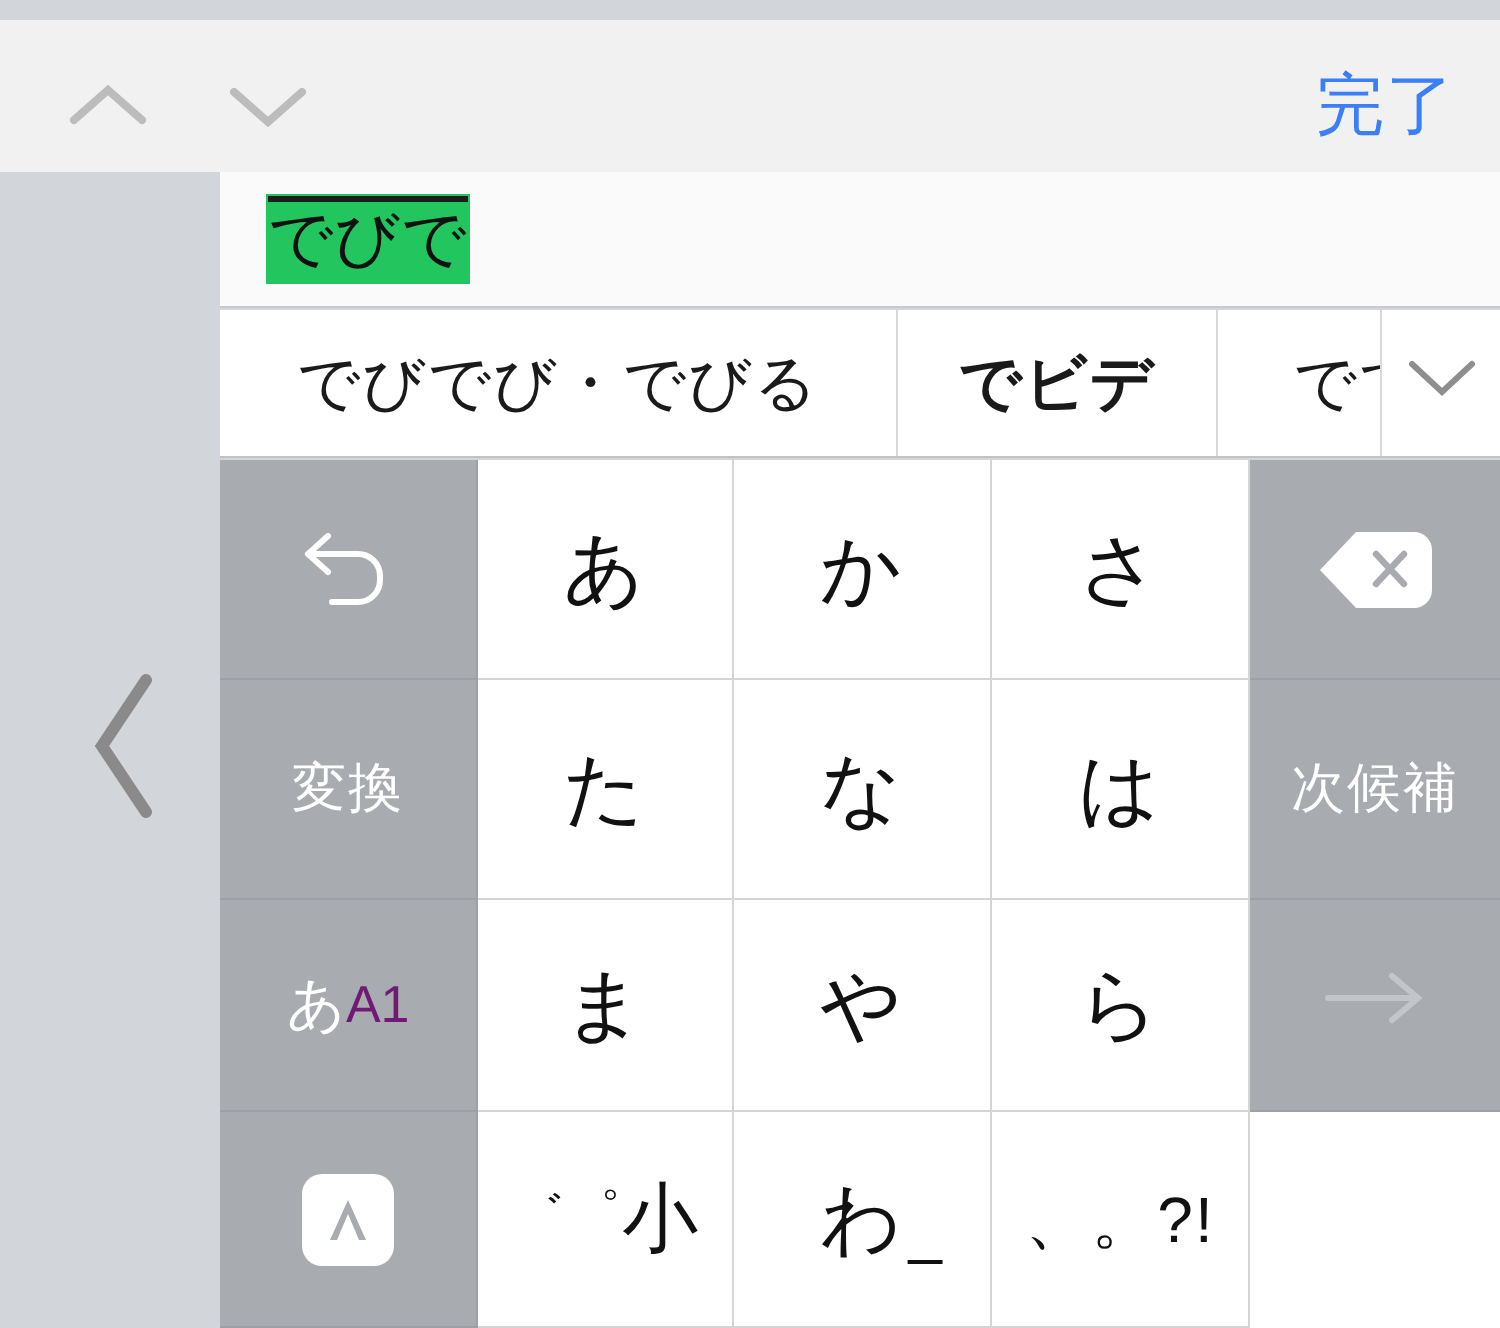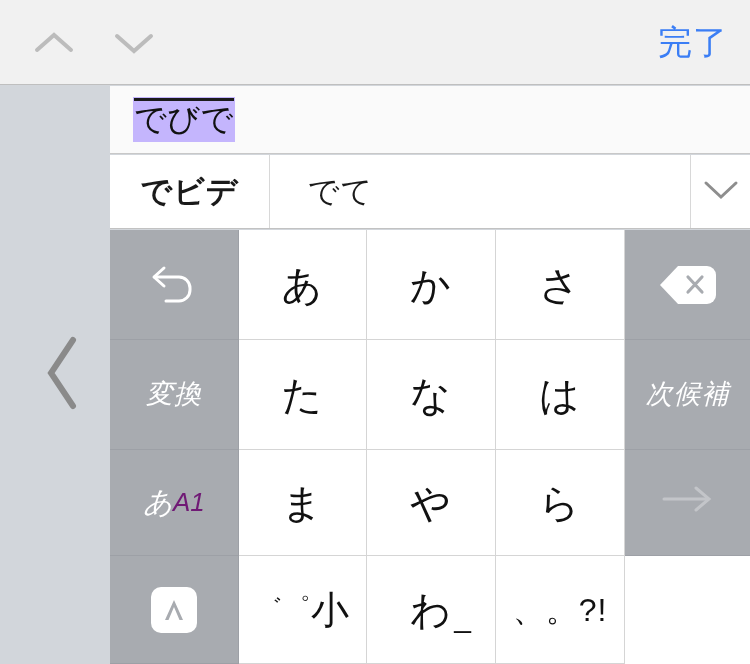--- a/index.html
+++ b/index.html
@@ -16,21 +16,21 @@
   }
   #root {
     position: relative;
     width: 750px;
     height: 664px;
   }
 
   
   .toolbar {
     position: absolute;
-    left: 0; top: 0;
+    left: 0; top: 10px;
     width: 750px;
     height: 85px;
     background: #F1F1F1;
     border-bottom: 1px solid #BFBFBF;
     box-sizing: border-box;
   }
   .nav-arrows {
     position: absolute;
     left: 28px; top: 0;
     height: 85px;
@@ -90,21 +90,21 @@
     border-bottom: 1px solid #C8C8C8;
     box-sizing: border-box;
     display: flex;
     align-items: center;
     padding-left: 23px;
   }
   .composing {
     position: relative;
     font-size: 32px;
     color: #111;
-    background: #c4b5fd;
+    background: #22c55e;
     line-height: 1.28;
     padding: 2px 1px 3px 1px;
     letter-spacing: 0.5px;
   }
   .composing::before {
     content: "";
     position: absolute;
     left: 1px; right: 1px;
     top: 1px;
     height: 3px;
@@ -181,21 +181,20 @@
     background: #FFFFFF;
     color: #111111;
     font-size: 40px;
   }
   .key.gray {
     background: #A8ABB0;
     color: #FFFFFF;
     font-size: 27px;
     border-right-color: #9DA0A6;
     border-bottom-color: #9DA0A6;
-    font-style: italic;
   }
   .key.blue {
     background: #5B8DE8;
     color: #FFFFFF;
     font-size: 29px;
     border-right-color: #5B8DE8;
     border-bottom-color: #5182DC;
   }
   .key.nolast { border-right: none; }
   .key .label { line-height: 1; letter-spacing: 1px; }
@@ -277,20 +276,21 @@
         </svg>
       </span>
     </div>
   </div>
 
   <div class="text-field">
     <span class="composing">でびで</span>
   </div>
 
   <div class="cand-bar">
+    <div class="cand c0">でびでび・でびる</div>
     <div class="cand c1">でビデ</div>
     <div class="cand c2">でて</div>
     <div class="cand-more">
       <span>
         <svg width="38" height="26" viewBox="0 0 38 26">
           <polyline points="4,6 19,20 34,6" fill="none" stroke="#8E8E8E" stroke-width="3" stroke-linecap="round" stroke-linejoin="miter"></polyline>
         </svg>
       </span>
     </div>
   </div>

